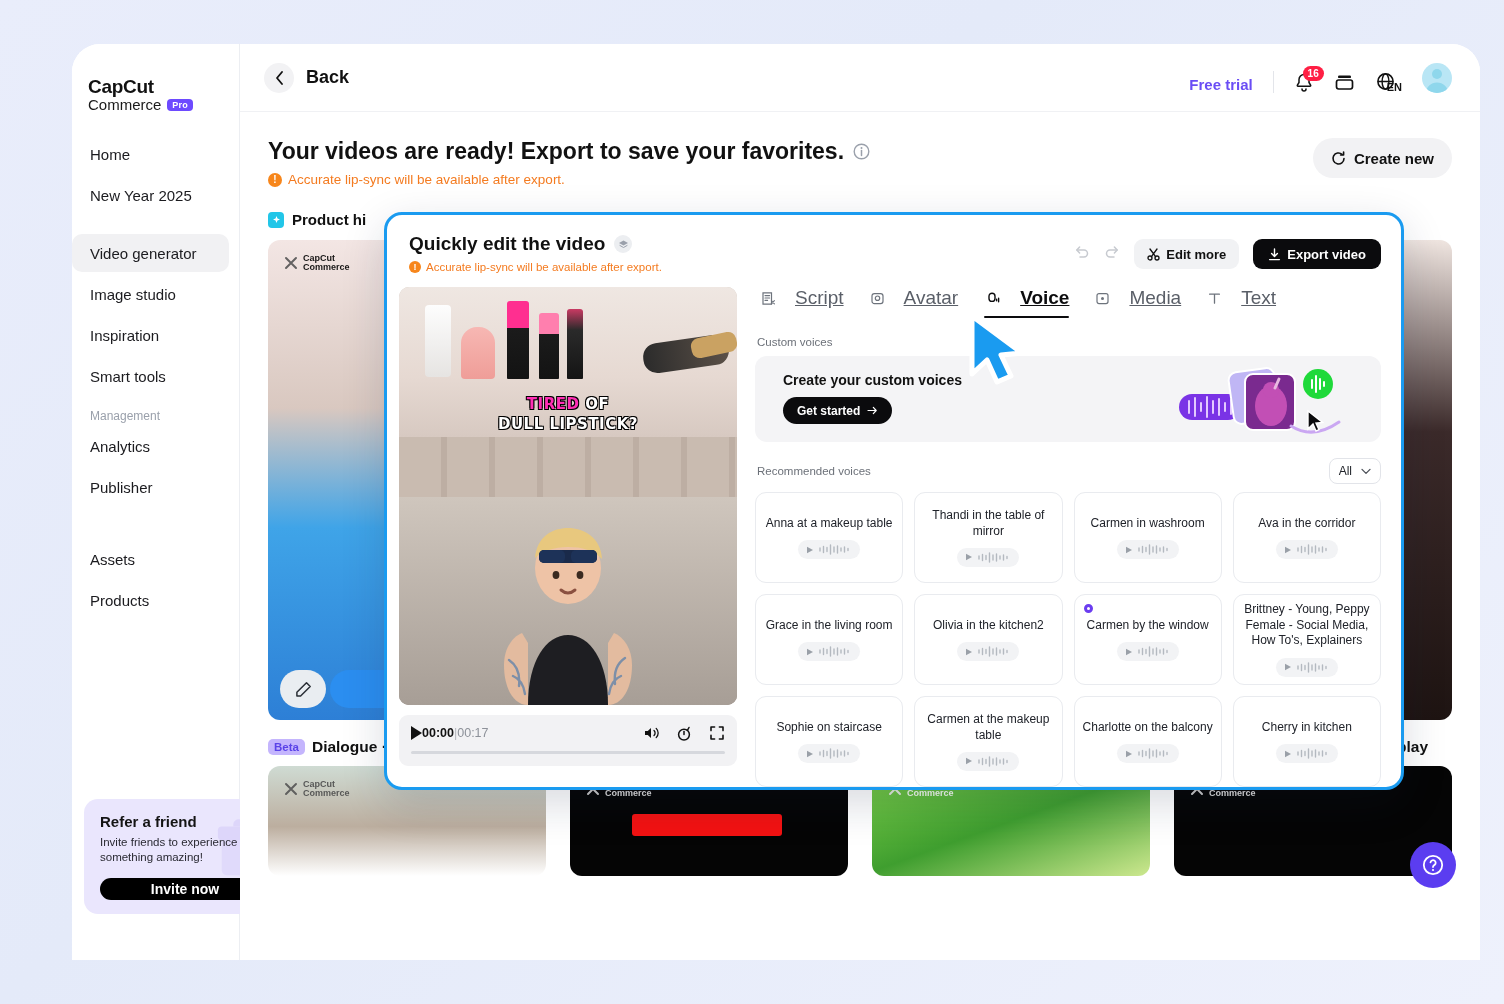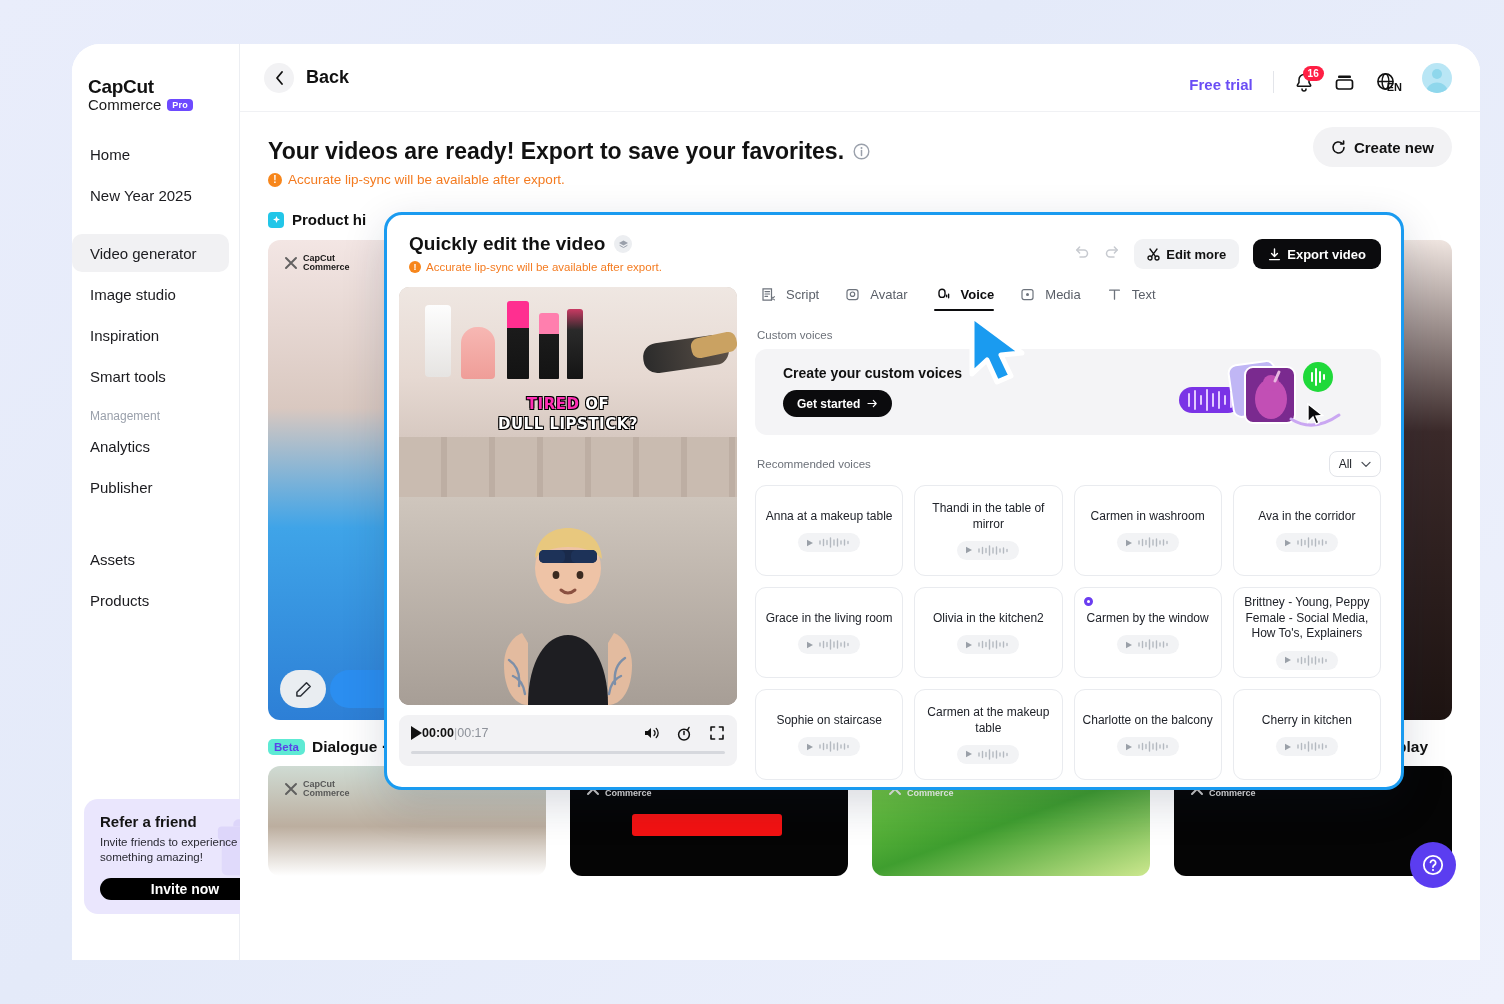--- a/index.html
+++ b/index.html
@@ -122,21 +122,21 @@
   .warn-line {
     display: flex; align-items: center; gap: 6px;
     font-size: 13.5px; color: #f47b20; margin-top: 7px;
   }
   .warn-dot {
     width: 14px; height: 14px; border-radius: 50%; background: #f7861b;
     color: #fff; font-size: 10px; font-weight: 700;
     display: flex; align-items: center; justify-content: center; flex: none;
   }
   .create-new {
-    position: absolute; right: 28px; top: 15px;
+    position: absolute; right: 28px; top: 26px;
     background: #f2f2f4; border: none; border-radius: 22px;
     height: 40px; padding: 0 18px; font-size: 15px; font-weight: 700;
     color: #111; display: flex; align-items: center; gap: 8px;
     font-family: inherit; cursor: pointer;
   }
 
   .cat-row { display: flex; align-items: center; gap: 8px; margin-top: 24px; font-size: 15px; font-weight: 700; color: #111; }
   .cat-icon { width: 16px; height: 16px; border-radius: 4px; background: #22c6e8; display:flex;align-items:center;justify-content:center; }
 
   
@@ -157,21 +157,21 @@
   .blue-fab {
     position: absolute; left: 62px; bottom: 12px;
     height: 38px; width: 90px; border-radius: 19px; background: #2b8ef0;
   }
 
   
   .bottom-row { margin-top: 18px; }
   .label-grid { display: grid; grid-template-columns: repeat(4, 1fr); gap: 24px; }
   .vlabel { display: flex; align-items: center; gap: 7px; font-size: 15.5px; font-weight: 700; color: #111; white-space: nowrap; }
   .beta-chip {
-    background: #5eead4; color: #5b43e8; font-size: 11.5px; font-weight: 700;
+    background: #c4b5fd; color: #5b43e8; font-size: 11.5px; font-weight: 700;
     border-radius: 5px; padding: 2px 6px;
   }
   .thumb-grid { display: grid; grid-template-columns: repeat(4, 1fr); gap: 24px; margin-top: 10px; }
   .thumb { height: 110px; border-radius: 12px; position: relative; overflow: hidden; }
   .t1 { background: linear-gradient(180deg,#cfdbd3 0%,#bcae9f 55%,#ffffff 100%); }
   .t2 { background: #050505; }
   .t3 { background: linear-gradient(160deg,#7fd34a 0%,#3f9e2f 50%,#cde88f 100%); }
   .t4 { background: #050505; }
   .wm {
     position: absolute; left: 16px; top: 14px;
@@ -251,23 +251,24 @@
   .play-tri { width: 0; height: 0; border-left: 11px solid #111; border-top: 7px solid transparent; border-bottom: 7px solid transparent; cursor: pointer; }
   .time-cur { font-size: 12.5px; font-weight: 700; color: #111; }
   .time-sep { font-size: 12.5px; color: #b6b9bf; }
   .time-tot { font-size: 12.5px; color: #8d9199; }
   .ctl-right { margin-left: auto; display: flex; align-items: center; gap: 16px; }
   .seek { height: 3px; background: #d6d8dd; border-radius: 2px; margin-top: 10px; }
 
   .panel { flex: 1; min-width: 0; }
   .tabs { display: flex; align-items: center; gap: 26px; padding-left: 6px; }
   .tab {
-    display: flex; align-items: center; gap: 10px;
-    font-size: 13px; color: #5a5f68; padding-bottom: 9px; cursor: pointer;
+    display: flex; align-items: center; gap: 19px;
+    font-size: 19px; color: #5a5f68; padding-bottom: 9px; cursor: pointer;
     position: relative;
+    text-decoration: underline;
   }
   .tab.active { color: #0c0c0e; font-weight: 700; }
   .tab.active::after {
     content: ""; position: absolute; left: 0; right: 0; bottom: 0;
     height: 2.5px; background: #0c0c0e; border-radius: 2px;
   }
   .section-label { font-size: 11.5px; color: #6c7179; margin: 18px 0 8px 2px; }
 
   .custom-banner {
     background: #f4f4f6; border-radius: 12px; height: 86px;

